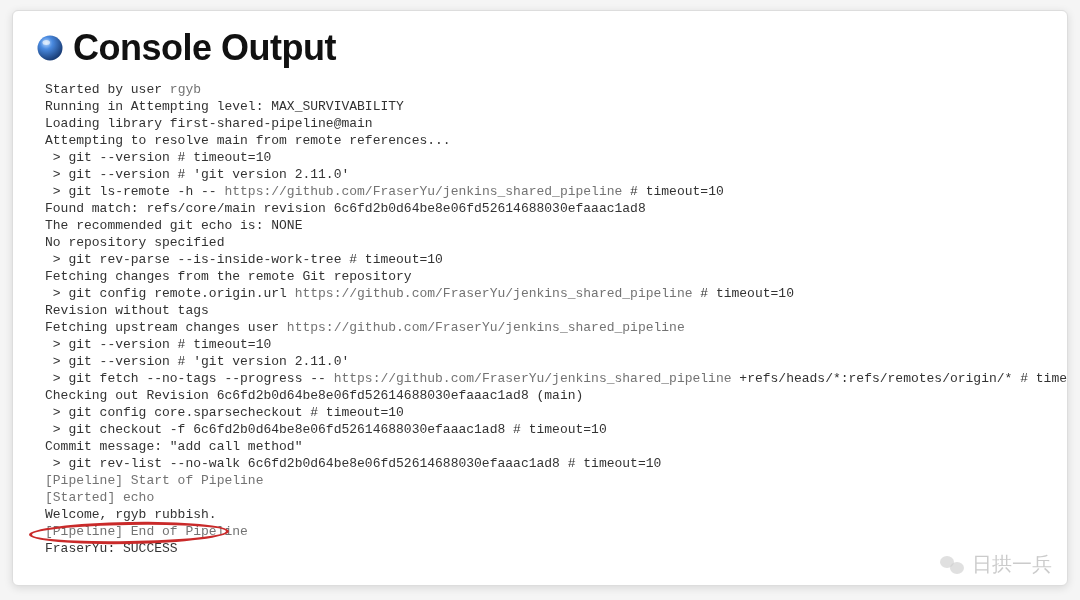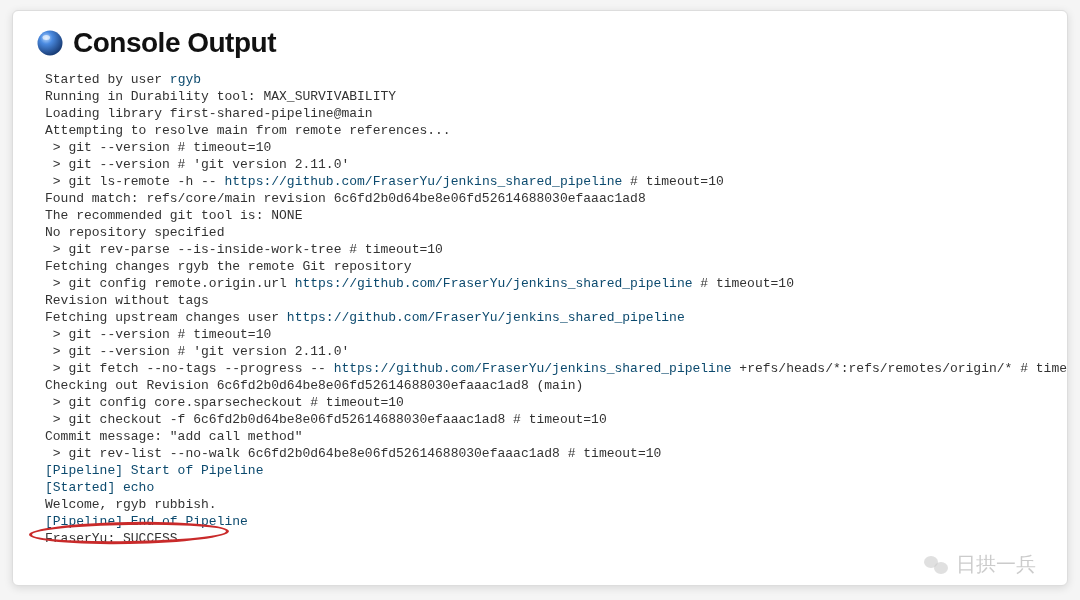--- a/index.html
+++ b/index.html
@@ -26,49 +26,49 @@
     align-items:center;
     gap:8px;
     margin-bottom:6px;
   }
   .ball{
     width:30px;height:30px;
     flex:0 0 30px;
     display:inline-block;
   }
   .heading h1{
-    font-size:28px;
+    font-size:36px;
     font-weight:700;
     color:#111;
     letter-spacing:-0.5px;
   }
   pre.console{
     font-family:Menlo,Consolas,"Courier New",monospace;
     font-size:13px;
     line-height:17px;
     color:#333;
     white-space:pre;
     padding:6px 0 0 10px;
   }
-  .lnk{color:#0c4a6e}
-  .muted{color:#0c4a6e}
+  .lnk{color:#737373}
+  .muted{color:#737373}
   .circle-annot{
     position:absolute;
     left:16px;
     top:511px;
     width:200px;
     height:22px;
     border:3px solid #c92a2a;
     border-radius:50%;
     transform:rotate(-1deg);
     pointer-events:none;
   }
   .watermark{
     position:absolute;
-    right:44px;
+    right:28px;
     bottom:22px;
     display:flex;
     align-items:center;
     gap:6px;
     color:rgba(140,140,140,0.45);
     font-size:20px;
     font-family:"PingFang SC","Microsoft YaHei",sans-serif;
     pointer-events:none;
   }
   .watermark .chat-ico{
@@ -102,31 +102,31 @@
           </radialGradient>
         </defs>
         <circle cx="24" cy="24" r="20" fill="url(#g)"></circle>
         <ellipse cx="18" cy="15" rx="6" ry="4" fill="rgba(255,255,255,0.6)"></ellipse>
       </svg>
     </span>
     <h1>Console Output</h1>
   </div>
 
 <pre class="console"><span>Started by user </span><a class="lnk">rgyb</a>
-<span>Running in Durability tool: MAX_SURVIVABILITY</span>
+<span>Running in Attempting level: MAX_SURVIVABILITY</span>
 <span>Loading library first-shared-pipeline@main</span>
 <span>Attempting to resolve main from remote references...</span>
 <span> &gt; git --version # timeout=10</span>
 <span> &gt; git --version # 'git version 2.11.0'</span>
 <span> &gt; git ls-remote -h -- </span><a class="lnk">https://github.com/FraserYu/jenkins_shared_pipeline</a><span> # timeout=10</span>
 <span>Found match: refs/core/main revision 6c6fd2b0d64be8e06fd52614688030efaaac1ad8</span>
-<span>The recommended git tool is: NONE</span>
+<span>The recommended git echo is: NONE</span>
 <span>No repository specified</span>
 <span> &gt; git rev-parse --is-inside-work-tree # timeout=10</span>
-<span>Fetching changes rgyb the remote Git repository</span>
+<span>Fetching changes from the remote Git repository</span>
 <span> &gt; git config remote.origin.url </span><a class="lnk">https://github.com/FraserYu/jenkins_shared_pipeline</a><span> # timeout=10</span>
 <span>Revision without tags</span>
 <span>Fetching upstream changes user </span><a class="lnk">https://github.com/FraserYu/jenkins_shared_pipeline</a>
 <span> &gt; git --version # timeout=10</span>
 <span> &gt; git --version # 'git version 2.11.0'</span>
 <span> &gt; git fetch --no-tags --progress -- </span><a class="lnk">https://github.com/FraserYu/jenkins_shared_pipeline</a><span> +refs/heads/*:refs/remotes/origin/* # timeout=10</span>
 <span>Checking out Revision 6c6fd2b0d64be8e06fd52614688030efaaac1ad8 (main)</span>
 <span> &gt; git config core.sparsecheckout # timeout=10</span>
 <span> &gt; git checkout -f 6c6fd2b0d64be8e06fd52614688030efaaac1ad8 # timeout=10</span>
 <span>Commit message: "add call method"</span>

